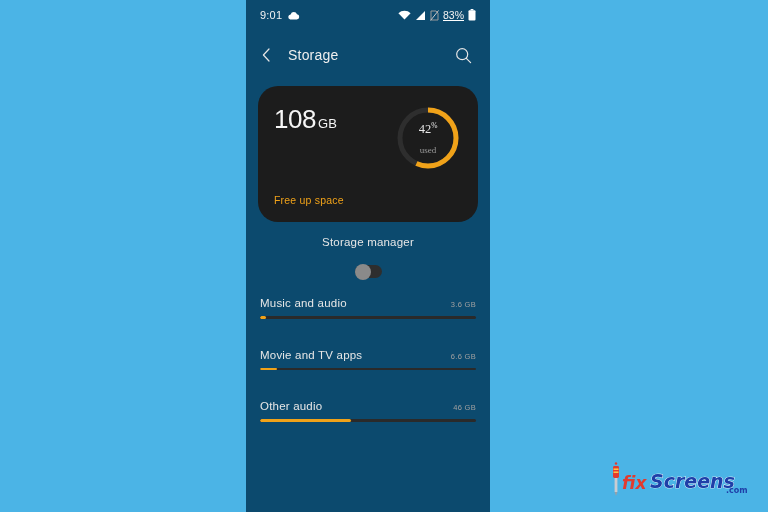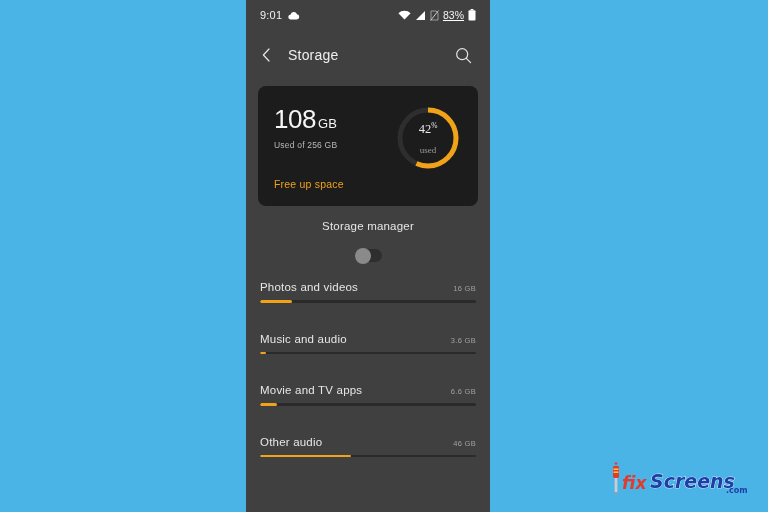--- a/index.html
+++ b/index.html
@@ -6,21 +6,21 @@
   html,body { width:768px; height:512px; overflow:hidden; }
   body {
     background:#4bb4e6;
     font-family:"Liberation Sans", sans-serif;
     position:relative;
   }
   #phone {
     position:absolute;
     left:246px; top:0;
     width:244px; height:512px;
-    background:#404040;
+    background:#0c4a6e;
     overflow:hidden;
   }
   
   .statusbar {
     height:30px;
     display:flex;
     align-items:center;
     justify-content:space-between;
     padding:0 14px 0 14px;
     color:#fff;
@@ -47,23 +47,23 @@
     font-size:14px;
     color:#efefef;
     margin-left:8px;
     flex:1;
     letter-spacing:.2px;
   }
   .search-btn { width:22px; height:22px; display:flex; align-items:center; justify-content:center; cursor:pointer; }
   
   .card {
     margin:6px 12px 0 12px;
-    height:120px;
+    height:136px;
     background:#1c1c1c;
-    border-radius:8px;
+    border-radius:20px;
     position:relative;
     padding:18px 0 0 16px;
   }
   .used-line { display:flex; align-items:baseline; color:#fff; }
   .used-num { font-size:26px; font-weight:400; letter-spacing:-.5px; color:#f5f5f5; }
   .used-unit { font-size:13px; margin-left:2px; color:#f5f5f5; letter-spacing:.2px;}
   .used-of { font-size:8.5px; color:#b8b8b8; margin-top:5px; letter-spacing:.2px; }
   .free-link {
     position:absolute; left:16px; bottom:16px;
     font-size:10.5px; color:#f0a219; cursor:pointer; letter-spacing:.2px;
@@ -172,21 +172,20 @@
         <path d="M11.3 11.3 15.6 15.6" stroke="#e6e6e6" stroke-width="1.2" stroke-linecap="round"></path>
       </svg>
     </div>
   </div>
 
   <div class="card">
     <div class="used-line">
       <span class="used-num">108</span>
       <span class="used-unit">GB</span>
     </div>
-    <div class="used-of">Used of 256 GB</div>
     <div class="free-link">Free up space</div>
 
     <div class="ring-wrap">
       <svg width="68" height="68" viewBox="0 0 68 68">
         <circle cx="34" cy="34" r="28" fill="none" stroke="#2e2e2e" stroke-width="5"></circle>
         <circle id="ringArc" cx="34" cy="34" r="28" fill="none" stroke="#f0a219" stroke-width="5" stroke-linecap="butt" transform="rotate(-90 34 34)" stroke-dasharray="99.75 175.93"></circle>
       </svg>
       <div class="ring-label">
         <div class="ring-pct"><span>42</span><sup>%</sup></div>
         <div class="ring-used">used</div>
@@ -195,29 +194,20 @@
   </div>
 
   <div class="mgr-row">
     <span class="mgr-label">Storage manager</span>
     <div class="toggle">
       <div class="knob"></div>
     </div>
   </div>
 
   <div class="cat-list" id="catList">
-      <div class="cat">
-        <div class="cat-head">
-          <span class="cat-name">Photos and videos</span>
-          <span class="cat-size">16 GB</span>
-        </div>
-        <div class="bar-track">
-          <div class="bar-fill" style="width: 15%; background: rgb(240, 162, 25);"></div>
-        </div>
-      </div>
       <div class="cat">
         <div class="cat-head">
           <span class="cat-name">Music and audio</span>
           <span class="cat-size">3.6 GB</span>
         </div>
         <div class="bar-track">
           <div class="bar-fill" style="width: 3%; background: rgb(240, 162, 25);"></div>
         </div>
       </div>
       <div class="cat">

